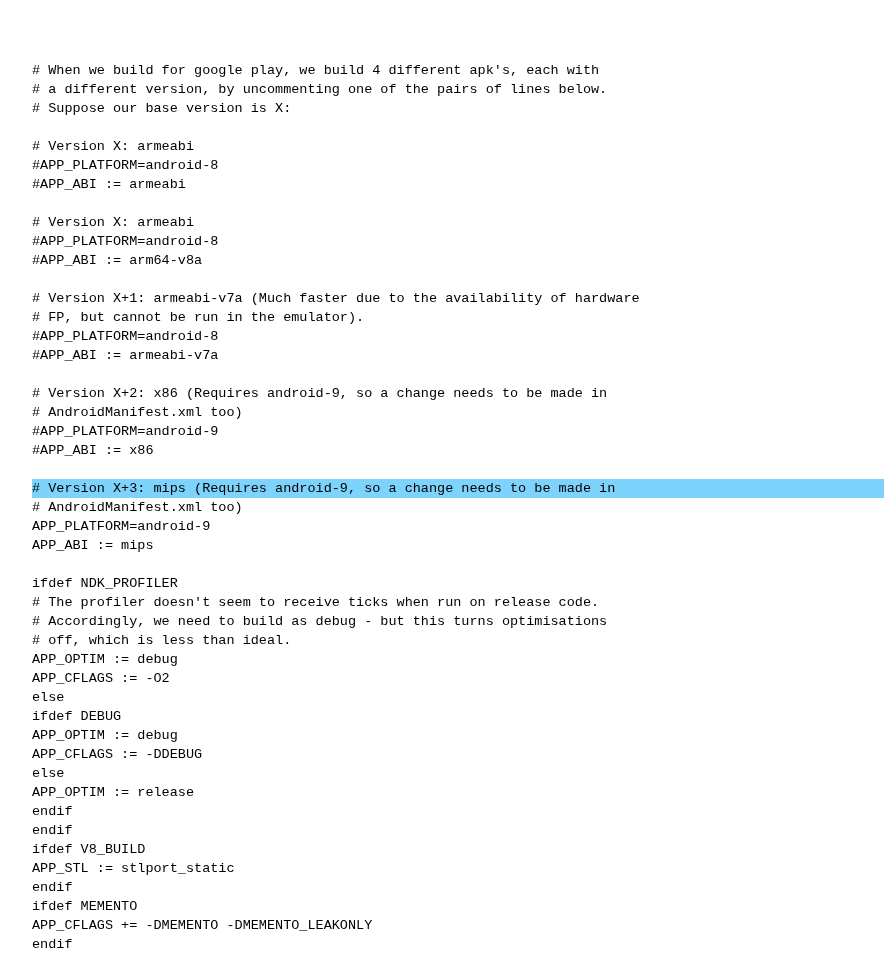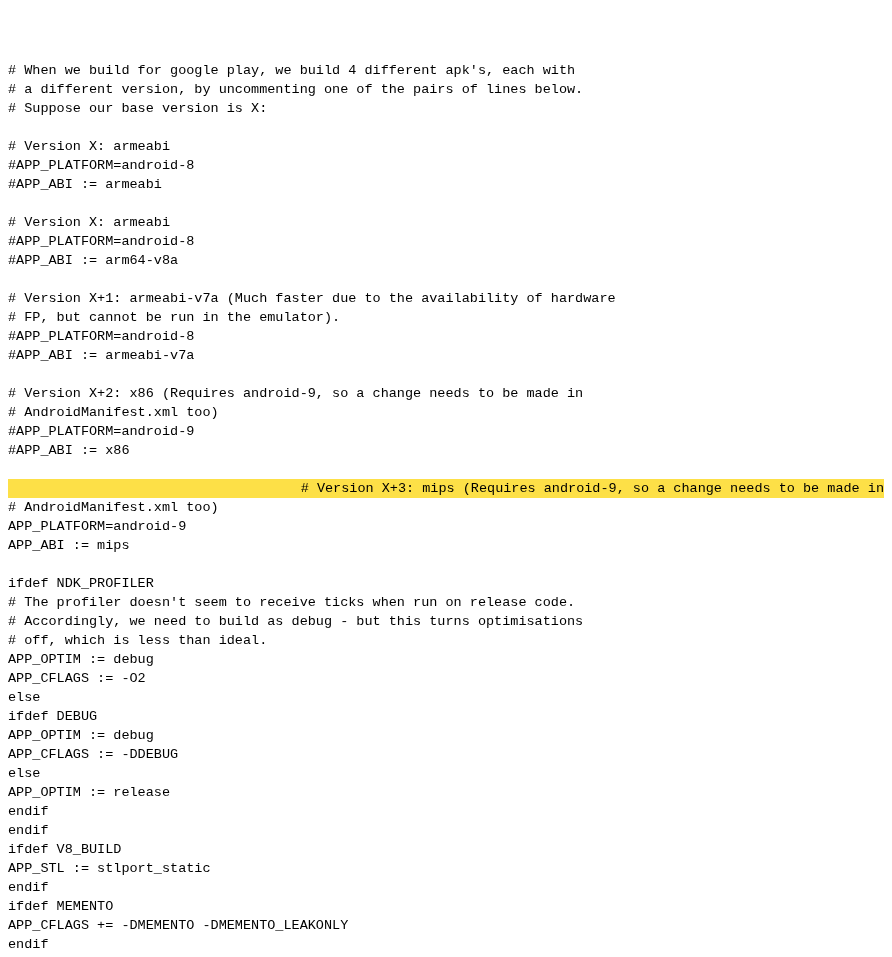--- a/index.html
+++ b/index.html
@@ -9,24 +9,24 @@
     font-family: "Courier New", Courier, monospace;
     font-size: 13.5px;
     line-height: 19px;
     color: #000000;
     white-space: pre;
     overflow-x: auto;
   }
   .line {
     display: block;
     min-height: 19px;
+    margin-left: 24px;
   }
   .hl {
-    background: #fde047;
-    text-align: right;
+    background: #7dd3fc;
   }
 </style>
 </head>
 <body>
 
 
 <div id="code-container"><span class="line"># When we build for google play, we build 4 different apk's, each with</span><span class="line"># a different version, by uncommenting one of the pairs of lines below.</span><span class="line"># Suppose our base version is X:</span><span class="line"></span><span class="line"># Version X: armeabi</span><span class="line">#APP_PLATFORM=android-8</span><span class="line">#APP_ABI := armeabi</span><span class="line"></span><span class="line"># Version X: armeabi</span><span class="line">#APP_PLATFORM=android-8</span><span class="line">#APP_ABI := arm64-v8a</span><span class="line"></span><span class="line"># Version X+1: armeabi-v7a (Much faster due to the availability of hardware</span><span class="line"># FP, but cannot be run in the emulator).</span><span class="line">#APP_PLATFORM=android-8</span><span class="line">#APP_ABI := armeabi-v7a</span><span class="line"></span><span class="line"># Version X+2: x86 (Requires android-9, so a change needs to be made in</span><span class="line"># AndroidManifest.xml too)</span><span class="line">#APP_PLATFORM=android-9</span><span class="line">#APP_ABI := x86</span><span class="line"></span><span class="line hl"># Version X+3: mips (Requires android-9, so a change needs to be made in</span><span class="line"># AndroidManifest.xml too)</span><span class="line">APP_PLATFORM=android-9</span><span class="line">APP_ABI := mips</span><span class="line"></span><span class="line">ifdef NDK_PROFILER</span><span class="line"># The profiler doesn't seem to receive ticks when run on release code.</span><span class="line"># Accordingly, we need to build as debug - but this turns optimisations</span><span class="line"># off, which is less than ideal.</span><span class="line">APP_OPTIM := debug</span><span class="line">APP_CFLAGS := -O2</span><span class="line">else</span><span class="line">ifdef DEBUG</span><span class="line">APP_OPTIM := debug</span><span class="line">APP_CFLAGS := -DDEBUG</span><span class="line">else</span><span class="line">APP_OPTIM := release</span><span class="line">endif</span><span class="line">endif</span><span class="line">ifdef V8_BUILD</span><span class="line">APP_STL := stlport_static</span><span class="line">endif</span><span class="line">ifdef MEMENTO</span><span class="line">APP_CFLAGS += -DMEMENTO -DMEMENTO_LEAKONLY</span><span class="line">endif</span><span class="line"></span></div>
 
 
 

